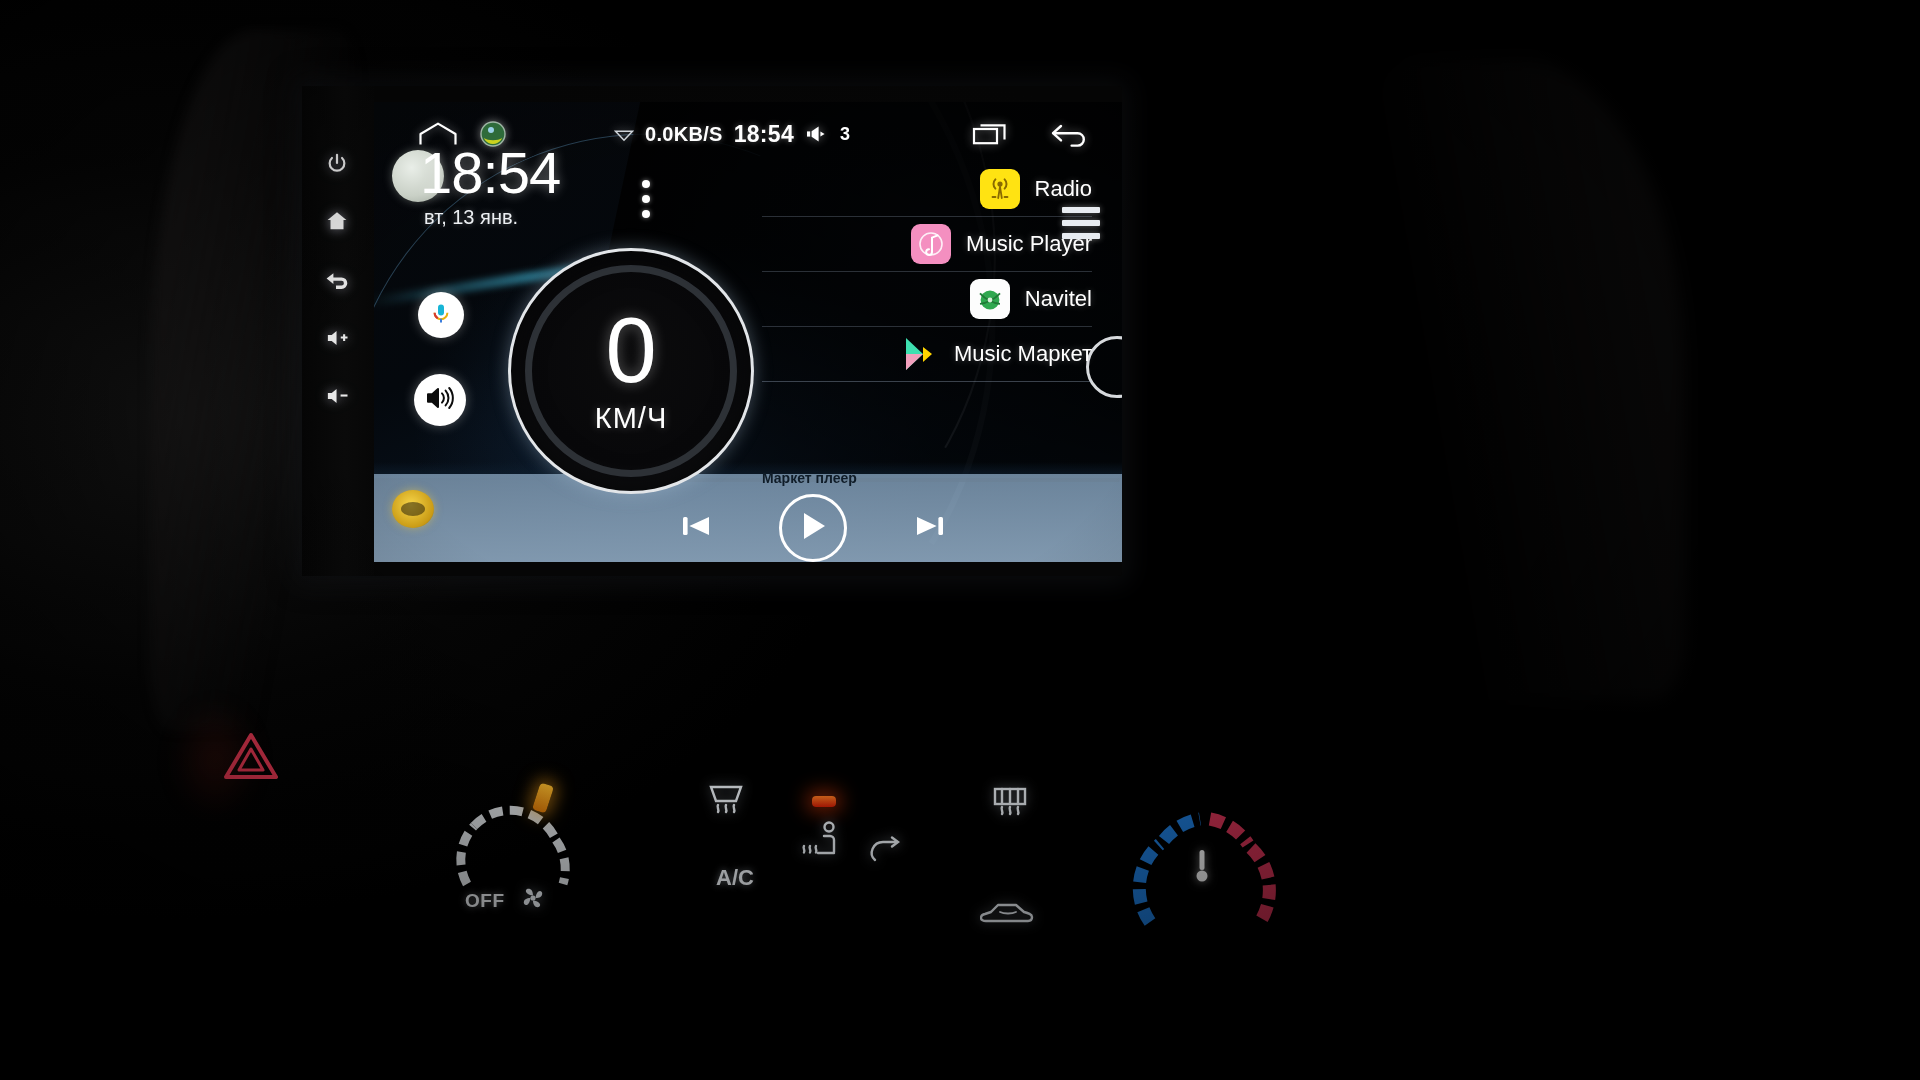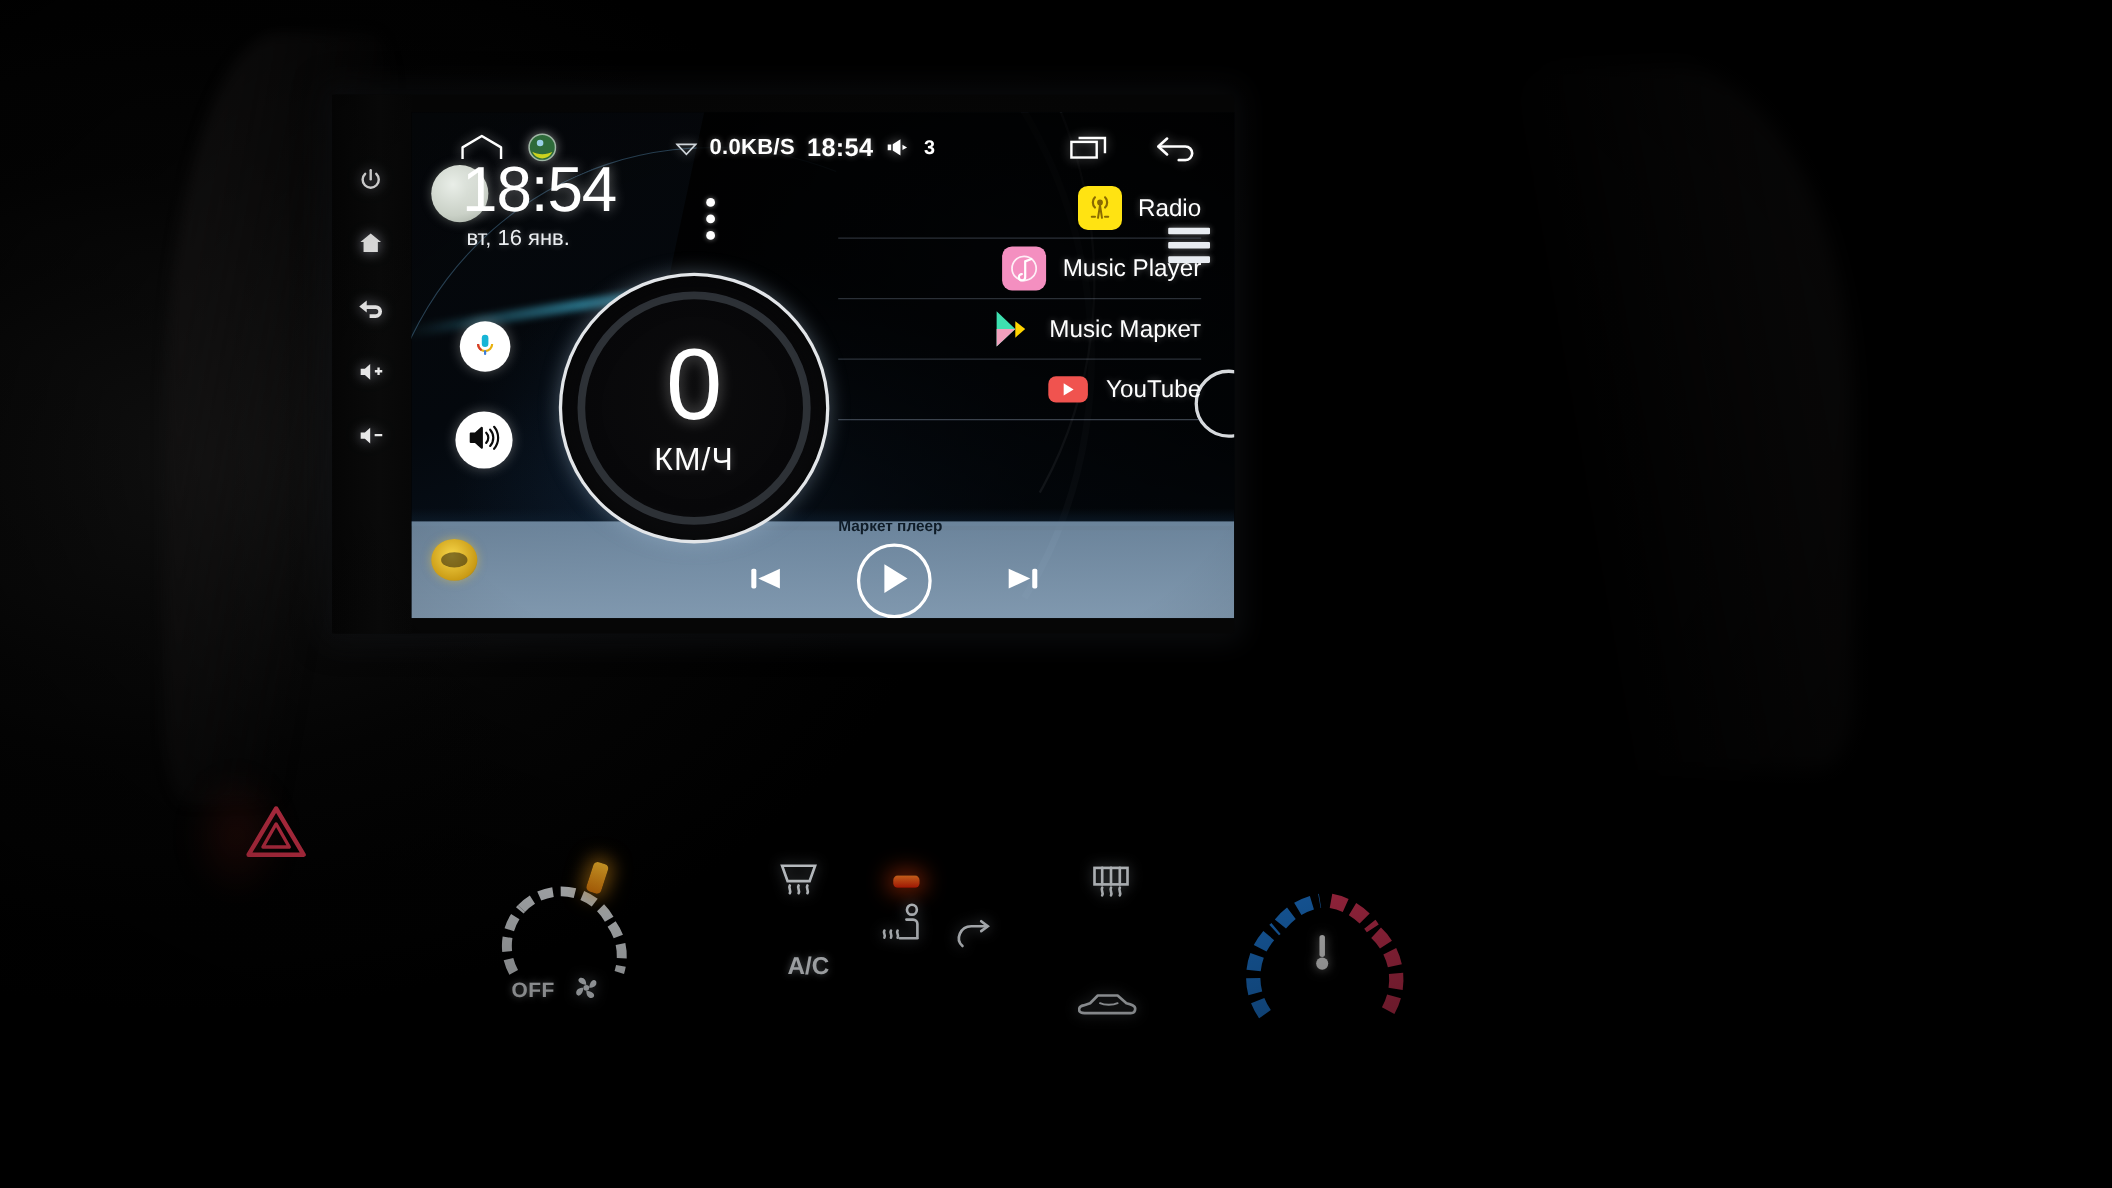--- a/index.html
+++ b/index.html
@@ -361,21 +361,21 @@
               <path d="M11 5 3 12.2l8 7.2"></path>
               <path d="M3.6 12.2h24a6.2 6.2 0 0 1 0 12.4h-6"></path>
             </svg>
           </span>
         </div>
       </div>
 
       <div class="clockwidget">
         <div class="clock-dial"></div>
         <div class="clock-time">18:54</div>
-        <div class="clock-date">вт, 16 янв.</div>
+        <div class="clock-date">вт, 13 янв.</div>
       </div>
       <div class="widget-dots">
         <i></i>
           <i></i>
           <i></i>
       </div>
 
       <div class="speedo">
         <div class="speedo-value">0</div>
         <div class="speedo-unit">КМ/Ч</div>
@@ -420,42 +420,44 @@
         <div class="app-row">
           <span class="app-icon ic-music">
             <svg width="32" height="32" viewBox="0 0 32 32" fill="none" stroke="#fff" stroke-width="1.6">
               <circle cx="16" cy="16" r="11" opacity=".85"></circle>
               <path d="M14 21.2a2.9 2.9 0 1 0 3 2.9V9.6l5.6-2.2" stroke-width="2" stroke-linecap="round"></path>
             </svg>
           </span>
           <span class="app-label">Music Player</span>
         </div>
 
+        <div class="app-row">
+          <span class="app-icon ic-navitel">
+            <svg width="30" height="30" viewBox="0 0 30 30">
+              <circle cx="15" cy="16" r="9.4" fill="#2fa84f"></circle>
+              <path d="M5 9.4c4.6 5 12 9.6 20 10.4" fill="none" stroke="#1f7a36" stroke-width="1.8"></path>
+              <path d="M25 9.4C20 14.6 12.6 19 5 19.8" fill="none" stroke="#1f7a36" stroke-width="1.8"></path>
+              <circle cx="15" cy="16" r="2.4" fill="#d6efd9"></circle>
+            </svg>
+          </span>
+          <span class="app-label">Navitel</span>
+        </div>
 
         <div class="app-row">
           <span class="app-icon ic-play">
             <svg width="34" height="36" viewBox="0 0 34 36">
               <path d="M4 2 21 18 4 34Z" fill="#3ee0b0"></path>
               <path d="M4 18 21 18 4 34Z" fill="#f2a0bd"></path>
               <path d="M21 18 30 18 21 26Z" fill="#ffd400"></path>
               <path d="M21 11 30 18 21 18Z" fill="#ffd400"></path>
             </svg>
           </span>
           <span class="app-label">Music Маркет</span>
         </div>
 
-        <div class="app-row">
-          <span class="app-icon ic-youtube">
-            <svg width="38" height="28" viewBox="0 0 38 28">
-              <rect x="1" y="2" width="36" height="24" rx="7" fill="#f0534f"></rect>
-              <path d="M15 8.5 24 14l-9 5.5Z" fill="#fff"></path>
-            </svg>
-          </span>
-          <span class="app-label">YouTube</span>
-        </div>
       </div>
 
       <div class="hamburger">
         <i></i>
           <i></i>
           <i></i>
       </div>
 
       <div class="chooser">Маркет плеер</div>
       <div class="badge-yellow"></div>

